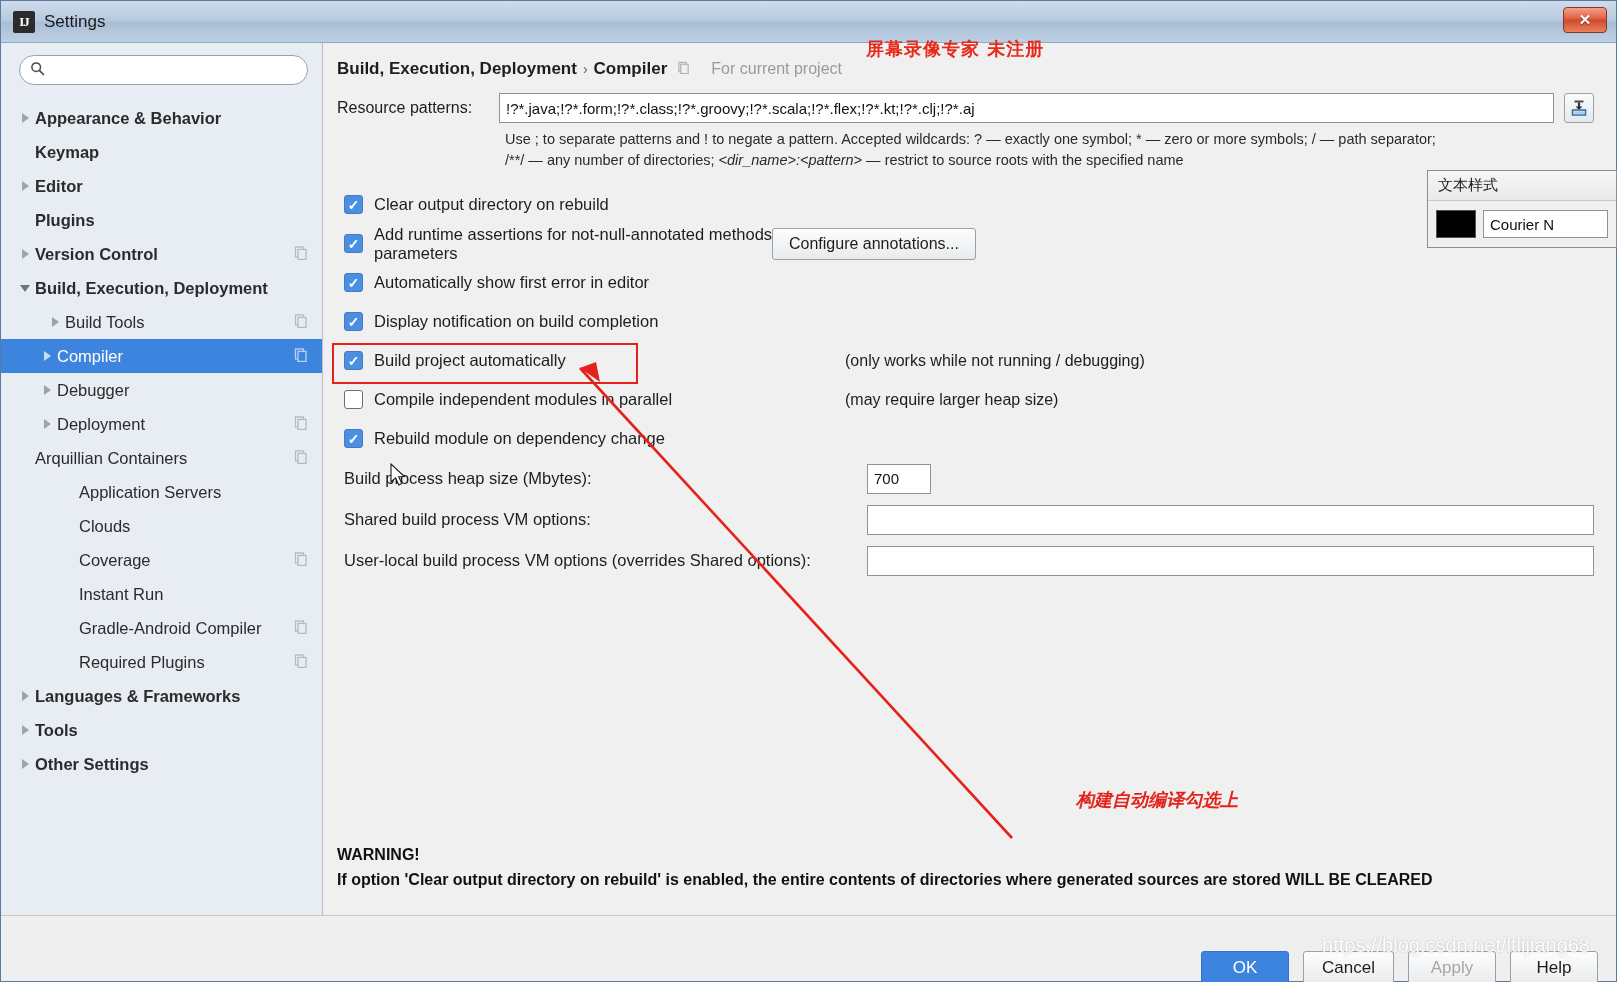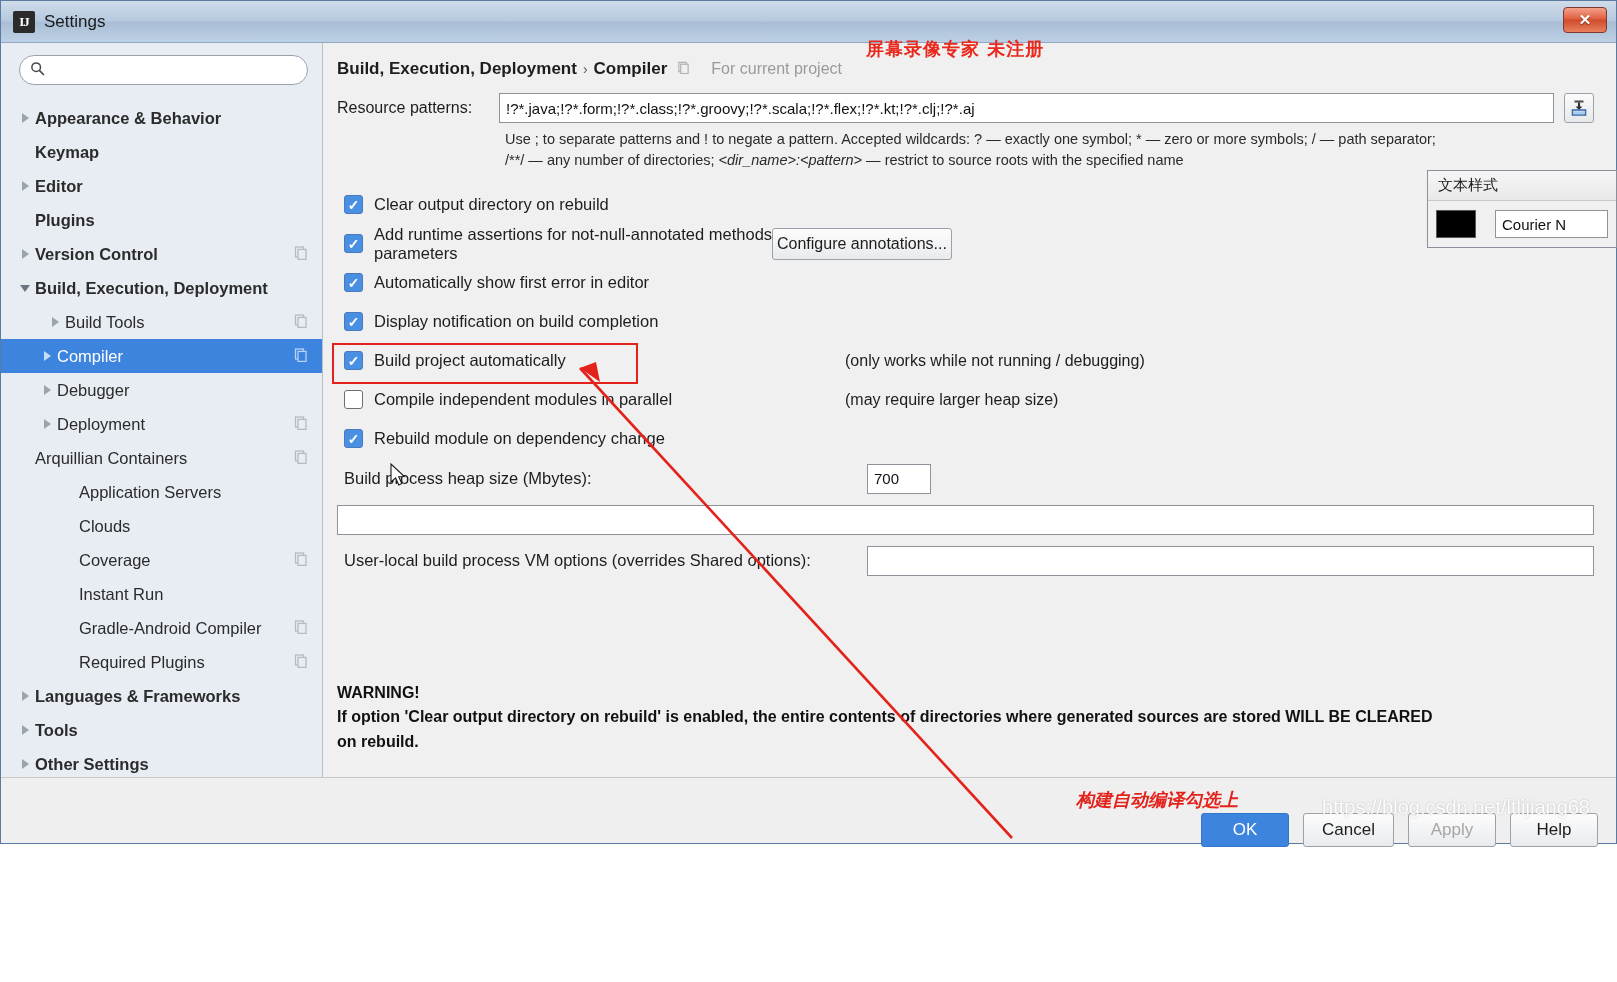--- a/index.html
+++ b/index.html
@@ -17,21 +17,21 @@
     position:absolute; left:1148px; top:0; width:469px; height:12px;
     background:#000000;
   }
   #top-strip-edge {
     position:absolute; left:1148px; top:12px; width:469px; height:2px;
     background:#ffffff;
   }
 
   
   #window {
-    position:absolute; left:0; top:0; width:1617px; height:844px;
+    position:absolute; left:0; top:0; width:1617px; height:982px;
     border:1px solid #5a7aa0;
     background:#0369a1;
     display:flex; flex-direction:column;
   }
 
   
   #titlebar {
     height:42px; flex:0 0 42px;
     background:linear-gradient(to bottom,#cfdcea 0%, #b6c9de 48%, #a9bed6 52%, #bdd0e4 100%);
     display:flex; align-items:center; position:relative;
@@ -141,21 +141,21 @@
     border-radius:3px; border:1px solid #4a79c0;
     background:#4a90e2; display:flex; align-items:center; justify-content:center;
     cursor:pointer;
   }
   .cbox.unchecked { background:#ffffff; border:1px solid #6f6f6f; }
   .cbox .tick { color:#fff; font-size:14px; line-height:1; font-weight:bold; }
   .cb-label { font-size:16.5px; color:#1d1d1d; }
   .cb-note { font-size:16px; color:#1d1d1d; margin-left:-22px; }
   #configure-annotations-btn {
     margin-left:-95px;
-    height:32px; padding:0 4px;
+    height:32px; padding:0 16px;
     border:1px solid #9aa1aa; border-radius:3px;
     background:linear-gradient(to bottom,#fdfdfd,#e8eaec);
     font-family:"Liberation Sans", sans-serif; font-size:16px; color:#1d1d1d;
     cursor:pointer;
   }
 
   .fld-row { display:flex; align-items:center; height:41px; }
   .fld-label { font-size:16.5px; color:#1d1d1d; width:530px; flex:0 0 530px; padding-left:7px; }
   #heap-input { width:64px; }
   #shared-vm-input, #userlocal-vm-input { flex:1 1 auto; min-width:0; }
@@ -192,21 +192,21 @@
     border:1px solid #8a9099; border-left:1px solid #8a9099;
     background:#f0f0f0;
     display:flex; flex-direction:column;
   }
   #textstyle-title {
     height:30px; font-size:15px; color:#1d1d1d; display:flex; align-items:center;
     padding-left:10px;
     background:linear-gradient(to bottom,#f6f6f6,#e9e9e9);
     border-bottom:1px solid #c6c9cd;
   }
-  #textstyle-body { flex:1 1 auto; display:flex; align-items:center; padding:0 8px; gap:19px; }
+  #textstyle-body { flex:1 1 auto; display:flex; align-items:center; padding:0 8px; gap:7px; }
   #color-swatch { width:40px; height:28px; background:#000000; border:1px solid #555; cursor:pointer; }
   #font-select {
     flex:1 1 auto; height:28px; border:1px solid #8d939b; background:#fff;
     display:flex; align-items:center; padding-left:6px; font-size:15px; color:#111;
     overflow:hidden; white-space:nowrap; cursor:pointer;
   }
 
   
   #footer {
     flex:0 0 66px; height:66px; background:#efefef;
@@ -492,32 +492,32 @@
             </div>
           </div>
         </div>
 
       <div id="field-list">
           <div class="fld-row">
             <span class="fld-label">Build process heap size (Mbytes):</span>
             <input type="text" class="text-input" id="heap-input" value="700" style="">
           </div>
           <div class="fld-row">
+            <span class="fld-label">Shared build process VM options:</span>
             <input type="text" class="text-input" id="shared-vm-input" value="" style="">
           </div>
           <div class="fld-row">
             <span class="fld-label">User-local build process VM options (overrides Shared options):</span>
             <input type="text" class="text-input" id="userlocal-vm-input" value="" style="">
           </div>
         </div>
 
       <div id="warning">
         <div>WARNING!</div>
         <div>If option 'Clear output directory on rebuild' is enabled, the entire contents of directories where generated sources are stored WILL BE CLEARED</div>
-        <div>on rebuild.</div>
       </div>
 
     </div>
   </div>
 
   <div id="footer">
     <button class="btn primary">OK</button>
     <button class="btn">Cancel</button>
     <button class="btn disabled">Apply</button>
     <button class="btn">Help</button>

